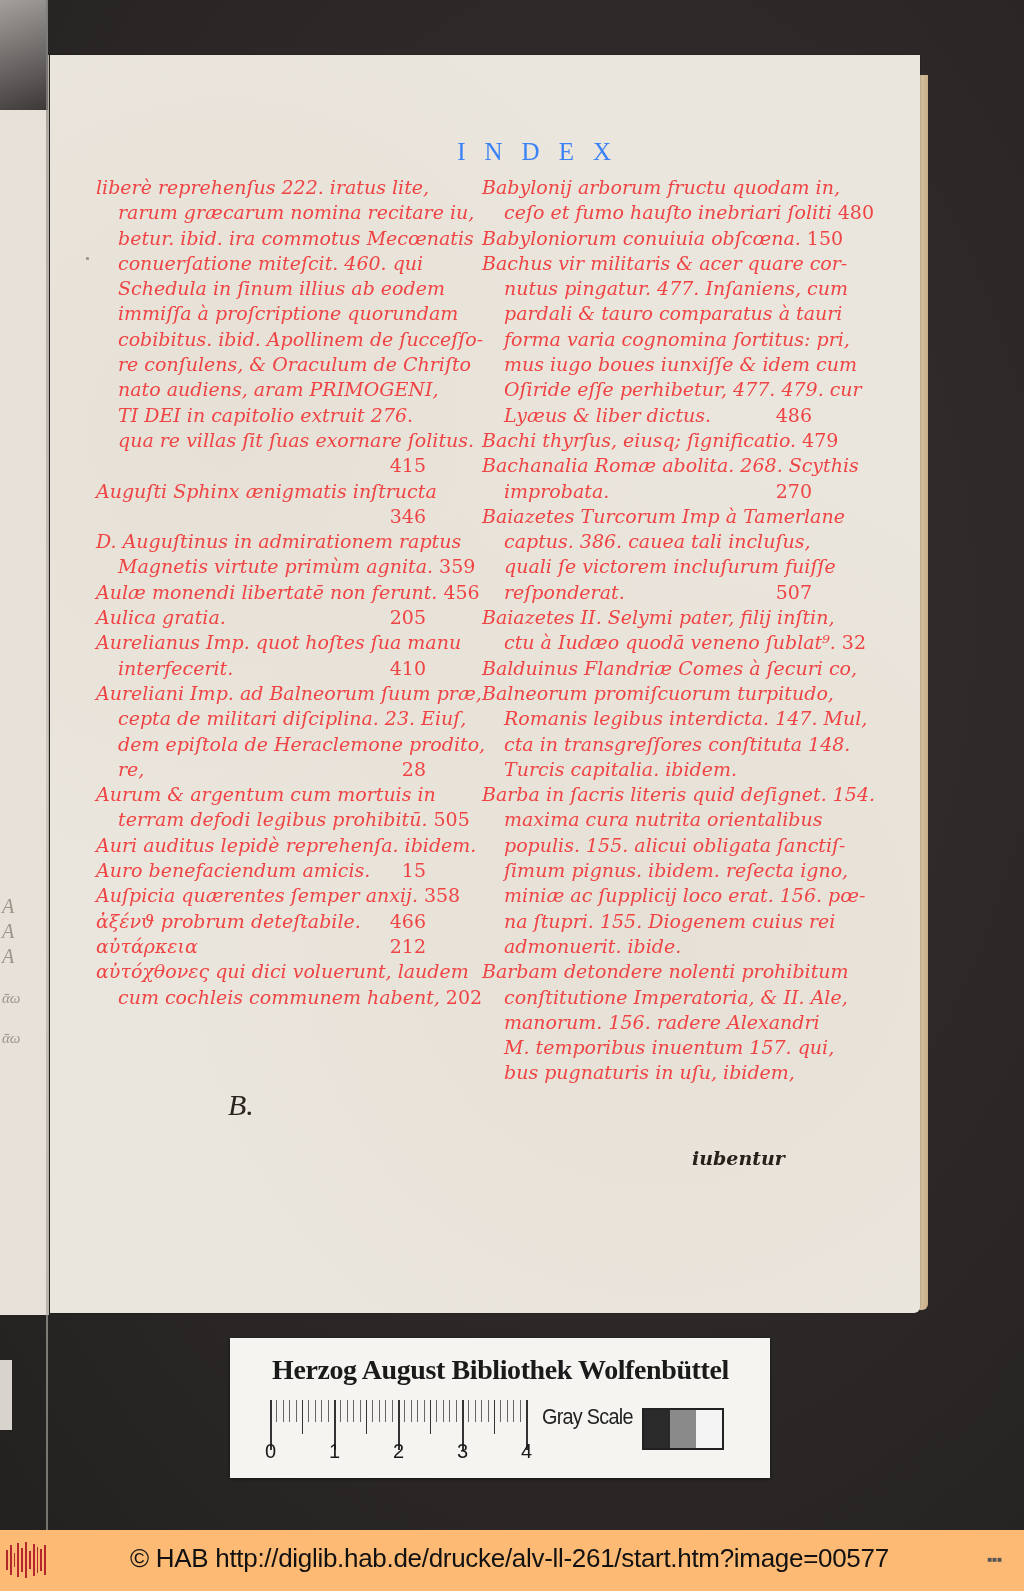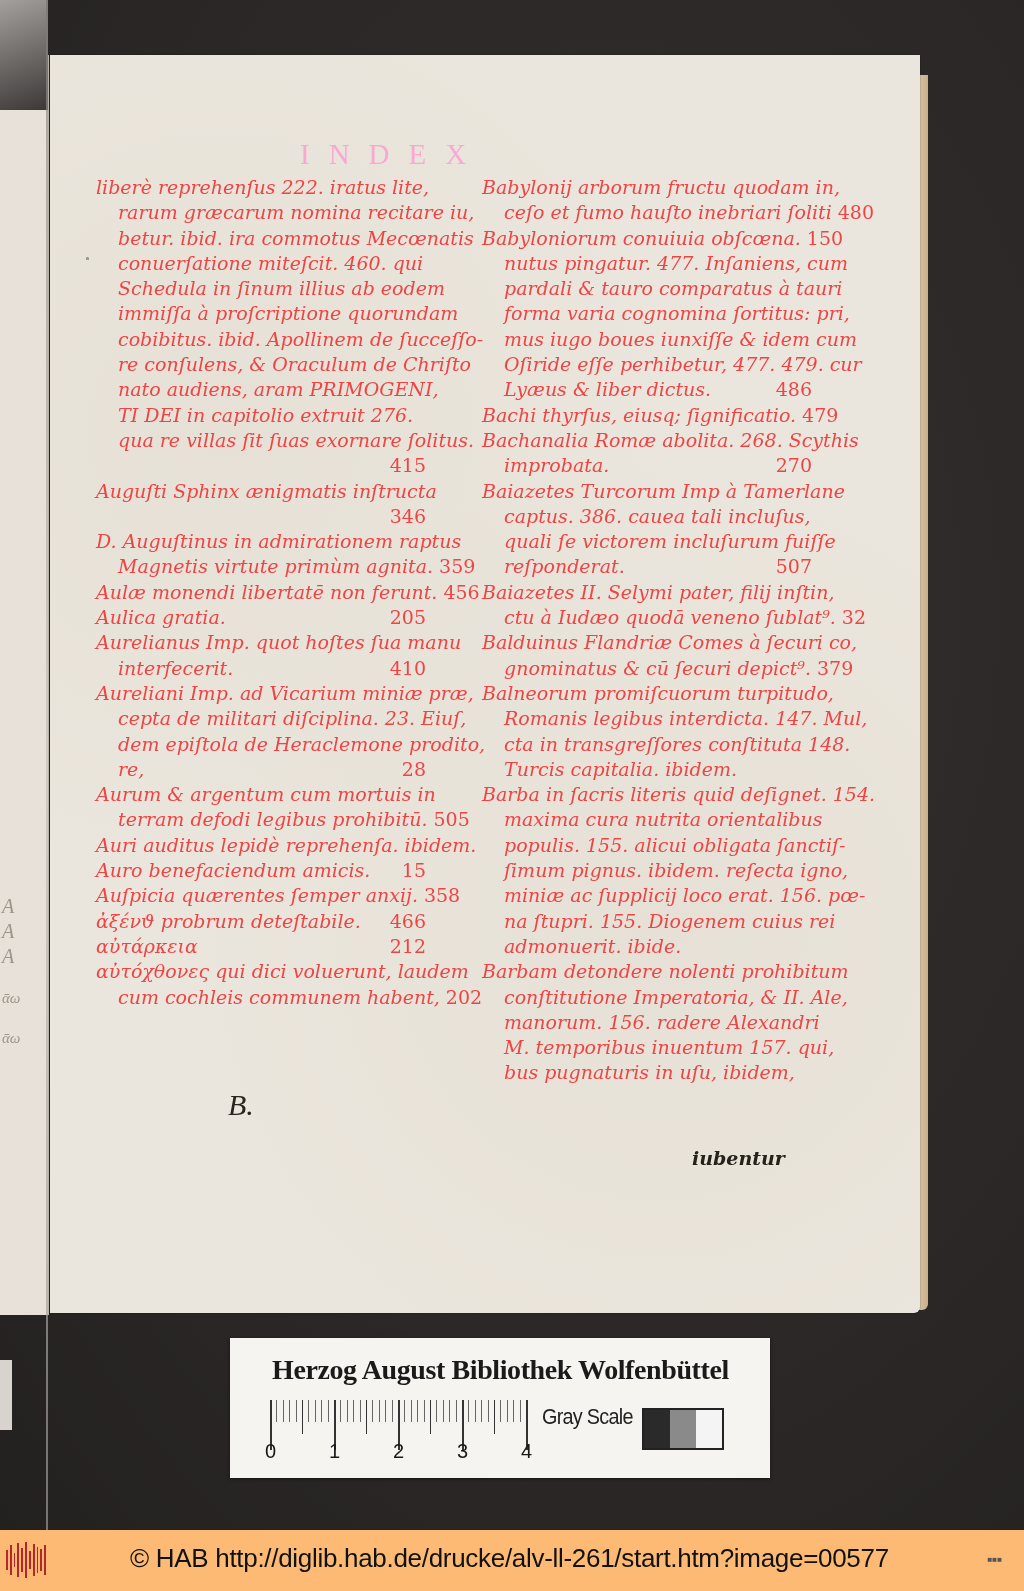--- a/index.html
+++ b/index.html
@@ -42,22 +42,22 @@
       radial-gradient(circle at 70% 70%, rgba(170,155,130,.08) 0, transparent 45%);
     border-bottom-right-radius:6px;
     box-shadow: 0 0 2px rgba(0,0,0,.4);
   }
   .page-edge {
     position:absolute; left:918px; top:75px; width:10px; height:1235px;
     background:linear-gradient(to right,#d9c6a8,#c8ae88);
     border-bottom-right-radius:6px;
   }
   .running-head {
-    position:absolute; left:300px; top:138px; width:330px; text-align:left;
-    font-size:29px; letter-spacing:19px; color:#f9a8d4; font-family:"Liberation Serif", serif;
+    position:absolute; left:300px; top:138px; width:330px; text-align:right;
+    font-size:25px; letter-spacing:19px; color:#3b82f6; font-family:"Liberation Serif", serif;
   }
   .col {
     position:absolute; top:175px; width:330px;
     font-style:italic; font-size:19px; line-height:25.3px; color:#ef4444;
     font-family:"DejaVu Serif","Liberation Serif",serif;
     text-align:right;
   }
   .col.left { left:96px; }
   .col.right { left:442px;margin-left:40px; }
   .entry { position:relative; }
@@ -202,21 +202,21 @@
       <div class="line">
         <span class="txt">Aurelianus Imp. quot hoſtes ſua manu</span>
       </div>
       <div class="line indent">
         <span class="txt">interfecerit.</span>
         <span class="pg">410</span>
       </div>
     </div>
     <div class="entry">
       <div class="line">
-        <span class="txt">Aureliani Imp. ad Vicarium miniæ præ,</span>
+        <span class="txt">Aureliani Imp. ad Balneorum ſuum præ,</span>
       </div>
       <div class="line indent">
         <span class="txt">cepta de militari diſciplina. 23. Eiuſ,</span>
       </div>
       <div class="line indent">
         <span class="txt">dem epiſtola de Heraclemone prodito,</span>
       </div>
       <div class="line indent">
         <span class="txt">re,</span>
         <span class="pg">28</span>
@@ -280,20 +280,23 @@
         <span class="pg">480</span>
       </div>
     </div>
     <div class="entry">
       <div class="line">
         <span class="txt">Babyloniorum conuiuia obſcœna.</span>
         <span class="pg">150</span>
       </div>
     </div>
     <div class="entry">
+      <div class="line">
+        <span class="txt">Bachus vir militaris &amp; acer quare cor-</span>
+      </div>
       <div class="line indent">
         <span class="txt">nutus pingatur. 477. Inſaniens, cum</span>
       </div>
       <div class="line indent">
         <span class="txt">pardali &amp; tauro comparatus à tauri</span>
       </div>
       <div class="line indent">
         <span class="txt">forma varia cognomina ſortitus: pri,</span>
       </div>
       <div class="line indent">
@@ -342,24 +345,20 @@
         <span class="txt">Baiazetes II. Selymi pater, filij inſtin,</span>
       </div>
       <div class="line indent">
         <span class="txt">ctu à Iudæo quodā veneno ſublat⁹.</span>
         <span class="pg">32</span>
       </div>
     </div>
     <div class="entry">
       <div class="line">
         <span class="txt">Balduinus Flandriæ Comes à ſecuri co,</span>
-      </div>
-      <div class="line indent">
-        <span class="txt">gnominatus &amp; cū ſecuri depict⁹.</span>
-        <span class="pg">379</span>
       </div>
     </div>
     <div class="entry">
       <div class="line">
         <span class="txt">Balneorum promiſcuorum turpitudo,</span>
       </div>
       <div class="line indent">
         <span class="txt">Romanis legibus interdicta. 147. Mul,</span>
       </div>
       <div class="line indent">

